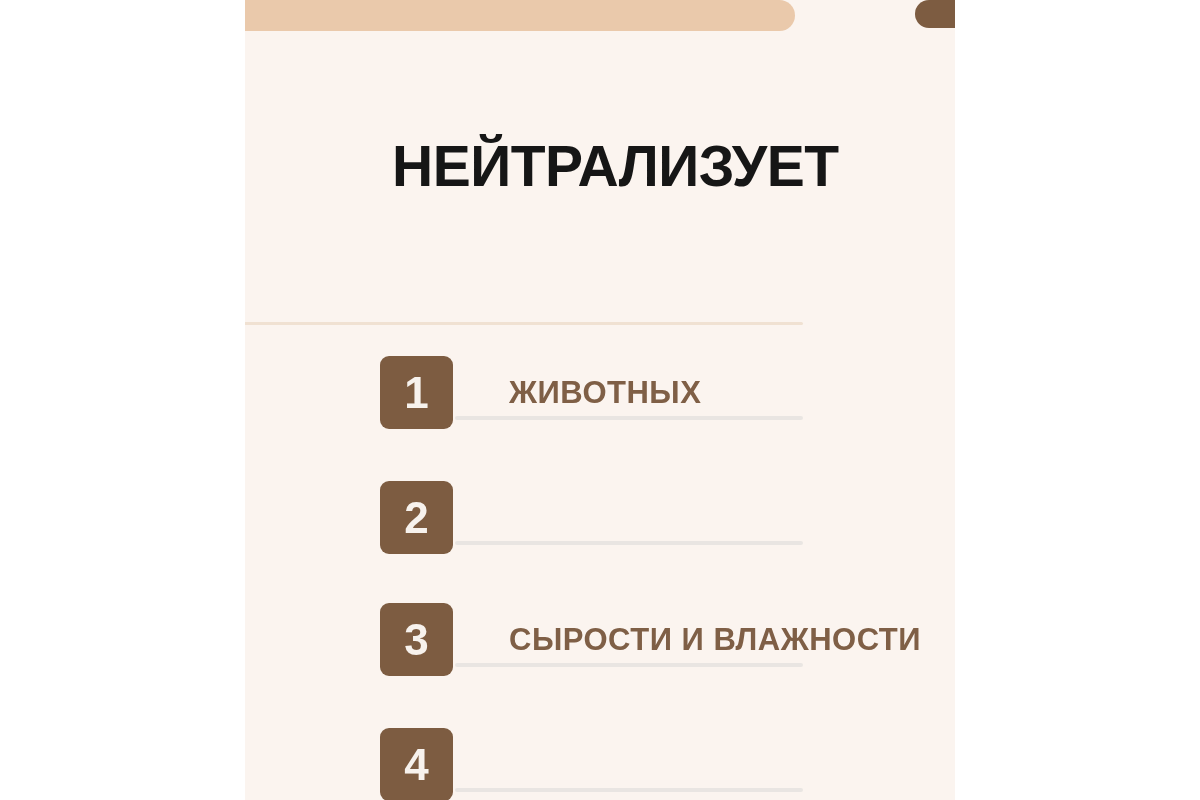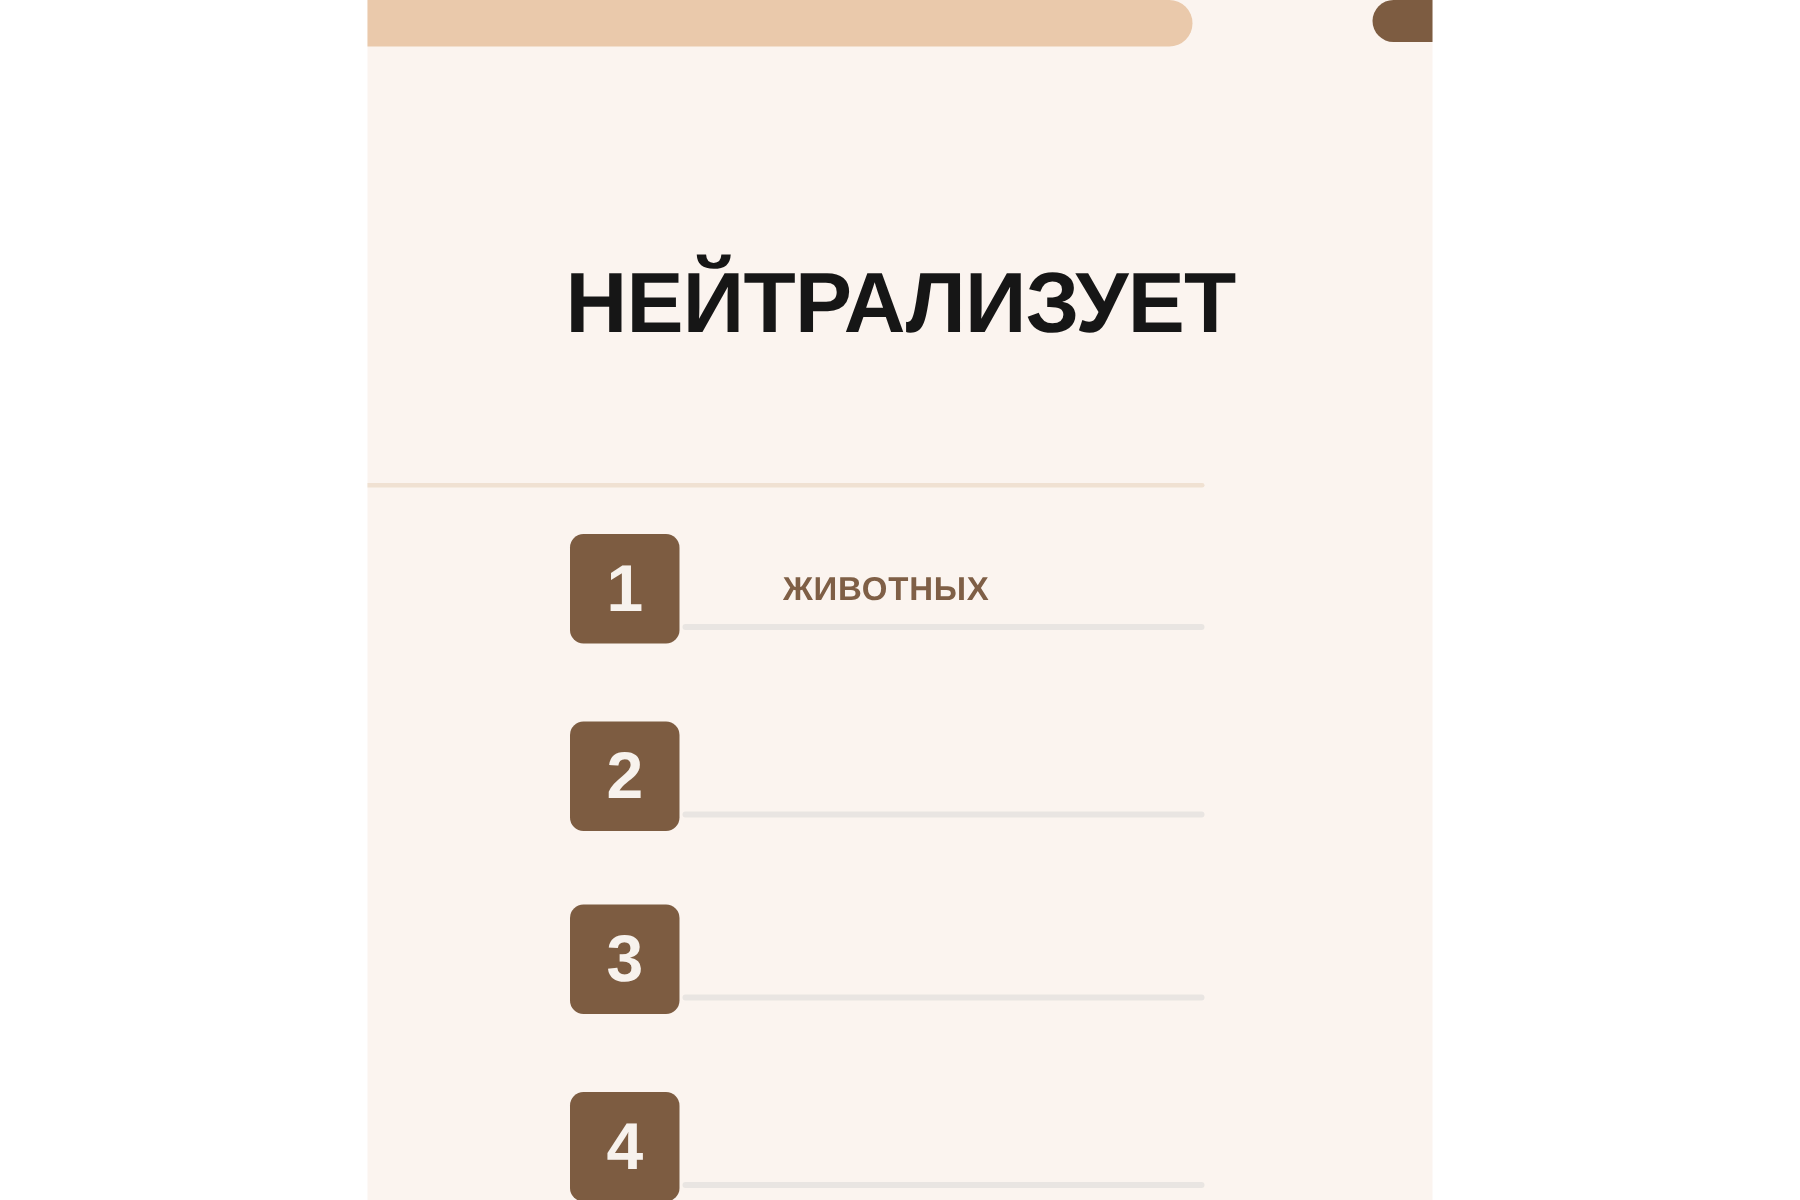--- a/index.html
+++ b/index.html
@@ -36,28 +36,27 @@
     position: absolute;
     top: 0; right: 0;
     width: 40px;
     height: 28px;
     background: #7d5c41;
     border-radius: 14px 0 0 14px;
   }
   .title {
     position: absolute;
     top: 136px;
-    left: 132px;
+    left: 147px;
     font-size: 57px;
     line-height: 60px;
     font-weight: 700;
     letter-spacing: -0.5px;
     color: #161616;
     text-transform: uppercase;
-    margin-top: 36px;
   }
   .divider {
     position: absolute;
     top: 322px;
     left: 0;
     width: 558px;
     height: 3px;
     background: #f0e1d2;
     border-radius: 0 2px 2px 0;
   }
@@ -90,27 +89,27 @@
     position: absolute;
     left: 210px;
     top: 60px;
     width: 348px;
     height: 4px;
     background: #e9e5e2;
     border-radius: 2px;
   }
   .label {
     position: absolute;
-    left: 277px;
+    left: 264px;
     top: 0;
     height: 73px;
     display: flex;
     align-items: center;
     color: #7f5f46;
-    font-size: 22px;
+    font-size: 31px;
     font-weight: 700;
     letter-spacing: 0.5px;
     text-transform: uppercase;
     white-space: nowrap;
   }
 </style>
 </head>
 <body>
 
 <div class="page">
@@ -130,20 +129,21 @@
     </div>
 
     <div class="item item-2">
       <div class="rule"></div>
       <div class="num">2</div>
     </div>
 
     <div class="item item-3">
       <div class="rule"></div>
       <div class="num">3</div>
+      <div class="label">СЫРОСТИ И ВЛАЖНОСТИ</div>
     </div>
 
     <div class="item item-4">
       <div class="rule"></div>
       <div class="num">4</div>
     </div>
 
   </div>
 </div>
 

